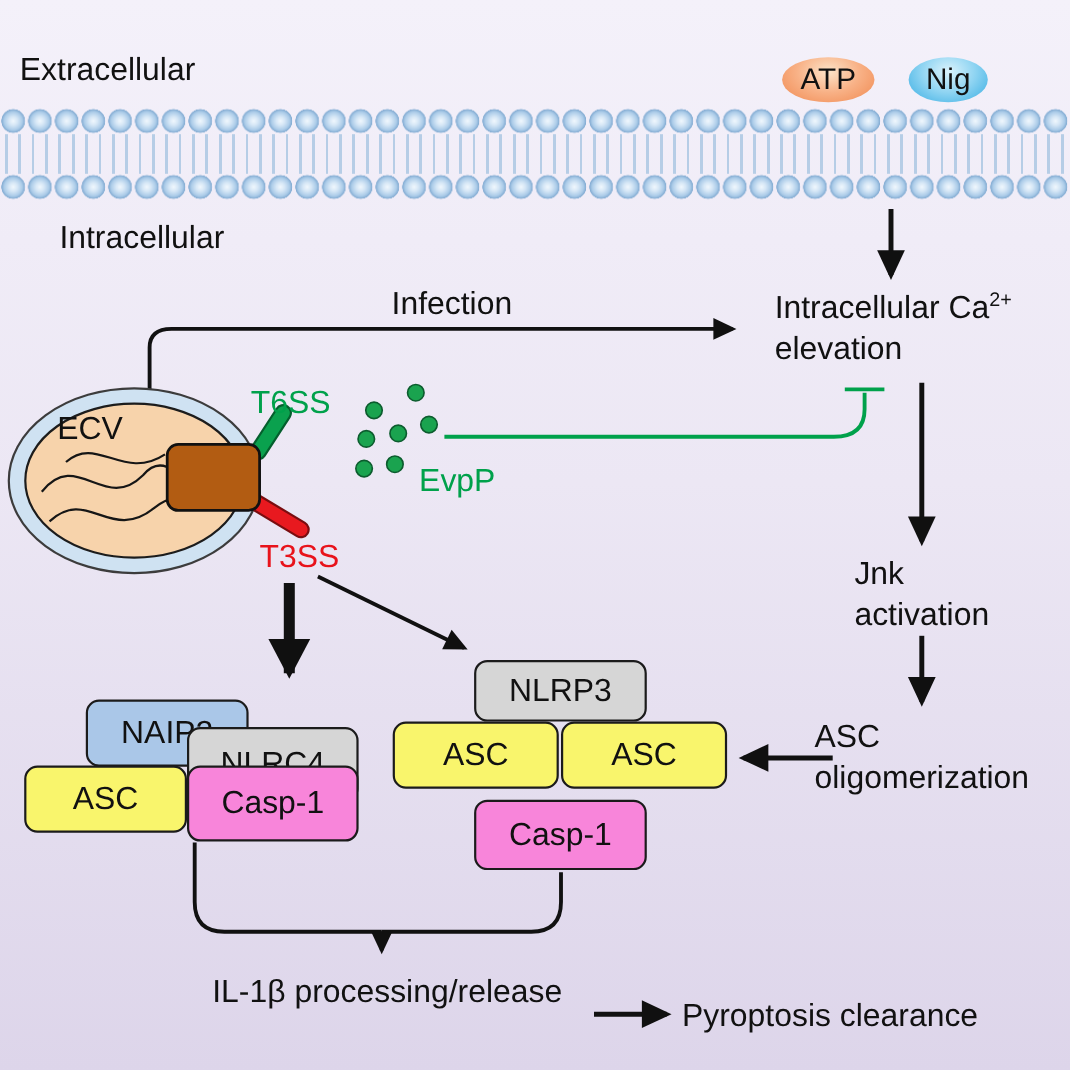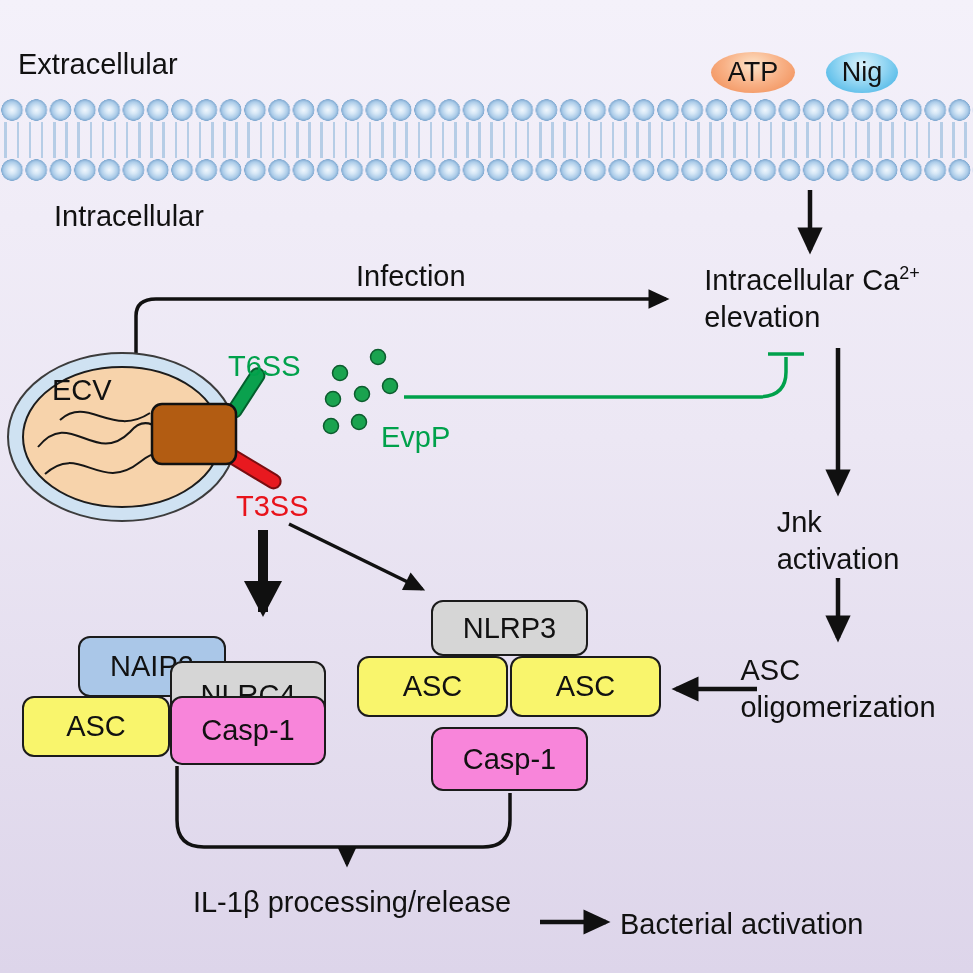--- a/index.html
+++ b/index.html
@@ -167,15 +167,15 @@
   <div class="node c-yellow" style="left:510px;top:656px;width:151px;height:61px;">
       <span>ASC</span>
     </div>
   <div class="node c-pink" style="left:431px;top:727px;width:157px;height:64px;">
       <span>Casp-1</span>
     </div>
 
   <div class="lbl centered" style="left:352px;top:884px;">
     <div>IL-1β processing/release</div>
   </div>
-  <div class="lbl" style="left:620px;top:906px;">Bacterial activation</div>
+  <div class="lbl" style="left:620px;top:906px;">Pyroptosis clearance</div>
 
 </div>
 
 </body></html>

